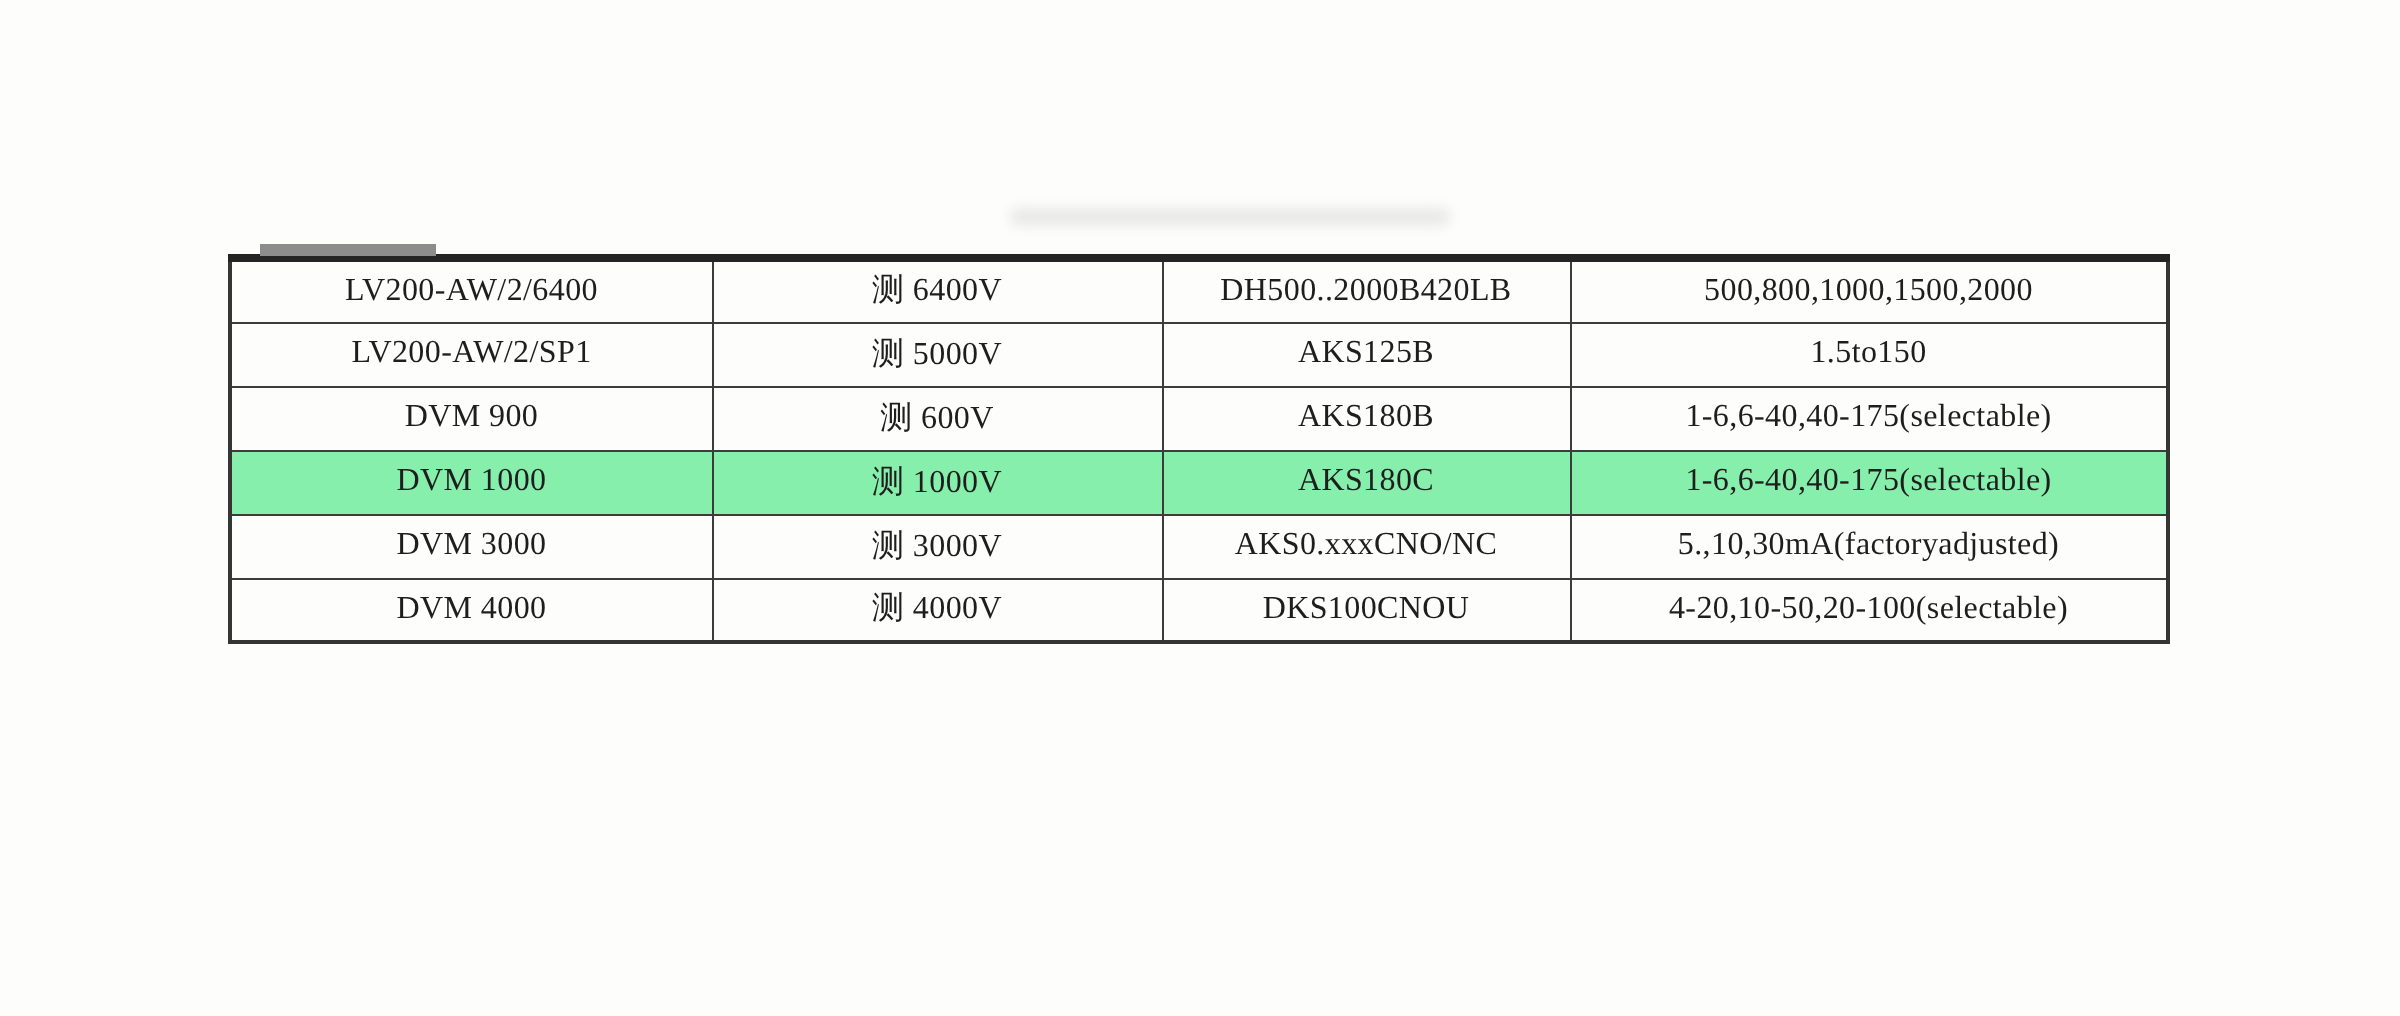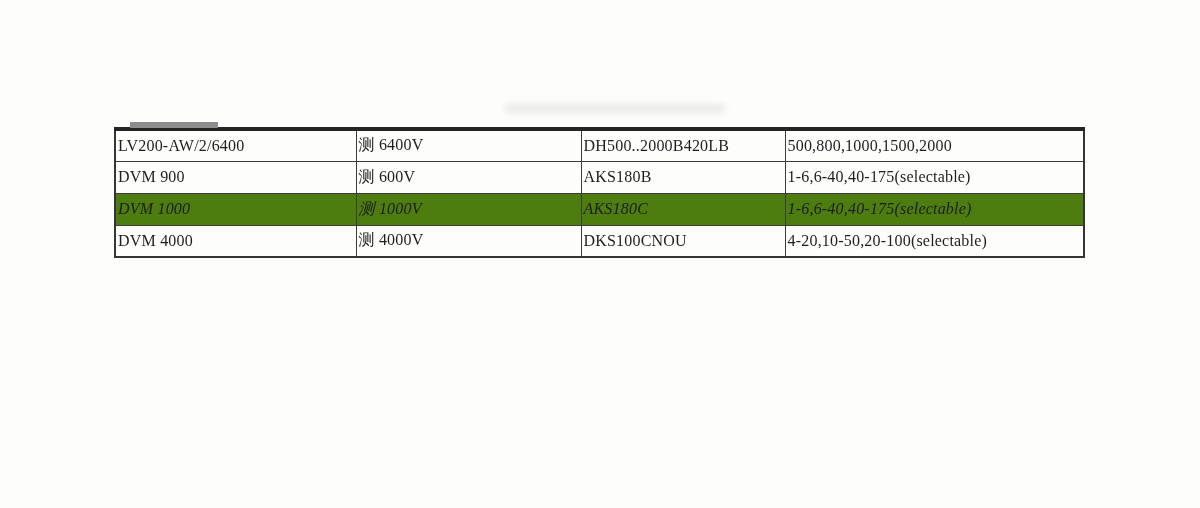--- a/index.html
+++ b/index.html
@@ -57,36 +57,36 @@
     background: #fdfdfc;
     border-left: 2px solid #353535;
     border-right: 2px solid #353535;
     border-bottom: 2px solid #353535;
     border-top: 4px solid #242424;
   }
 
   table.spec-table td {
     border: 1.5px solid #3c3c3c;
     height: 32px;
-    text-align: left;
+    text-align: center;
     vertical-align: middle;
     font-size: 16px;
     color: #1e1e1e;
     letter-spacing: 0.2px;
     white-space: nowrap;
     overflow: hidden;
     padding: 0 2px;
   }
 
   col.c1 { width: 241px; }
   col.c2 { width: 225px; }
   col.c3 { width: 204px; }
   col.c4 { width: 299px; }
 
-  tr.highlight td { background: #4d7c0f; font-style: italic; }
+  tr.highlight td { background: #86efac; }
 
   td.range-cell { font-size: 15.5px; }
 </style>
 </head>
 <body>
 
 <div class="stage">
 
   <div class="ghost-smudge"></div>
   <div class="artifact-bar"></div>
@@ -100,30 +100,42 @@
           <col class="c4">
       </colgroup>
       <tbody>
         <tr>
           <td>LV200-AW/2/6400</td>
           <td>测 6400V</td>
           <td>DH500..2000B420LB</td>
           <td class="range-cell">500,800,1000,1500,2000</td>
         </tr>
         <tr>
+          <td>LV200-AW/2/SP1</td>
+          <td>测 5000V</td>
+          <td>AKS125B</td>
+          <td class="range-cell">1.5to150</td>
+        </tr>
+        <tr>
           <td>DVM 900</td>
           <td>测 600V</td>
           <td>AKS180B</td>
           <td class="range-cell">1-6,6-40,40-175(selectable)</td>
         </tr>
         <tr class="highlight">
           <td>DVM 1000</td>
           <td>测 1000V</td>
           <td>AKS180C</td>
           <td class="range-cell">1-6,6-40,40-175(selectable)</td>
+        </tr>
+        <tr>
+          <td>DVM 3000</td>
+          <td>测 3000V</td>
+          <td>AKS0.xxxCNO/NC</td>
+          <td class="range-cell">5.,10,30mA(factoryadjusted)</td>
         </tr>
         <tr>
           <td>DVM 4000</td>
           <td>测 4000V</td>
           <td>DKS100CNOU</td>
           <td class="range-cell">4-20,10-50,20-100(selectable)</td>
         </tr>
       </tbody>
     </table>
   </div>

